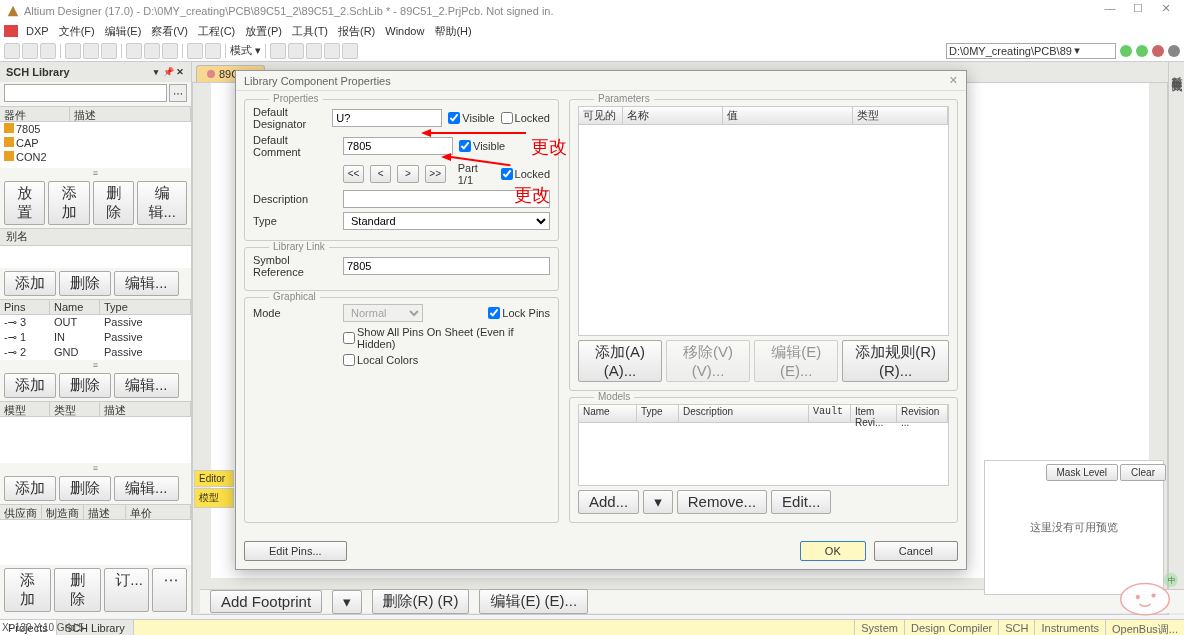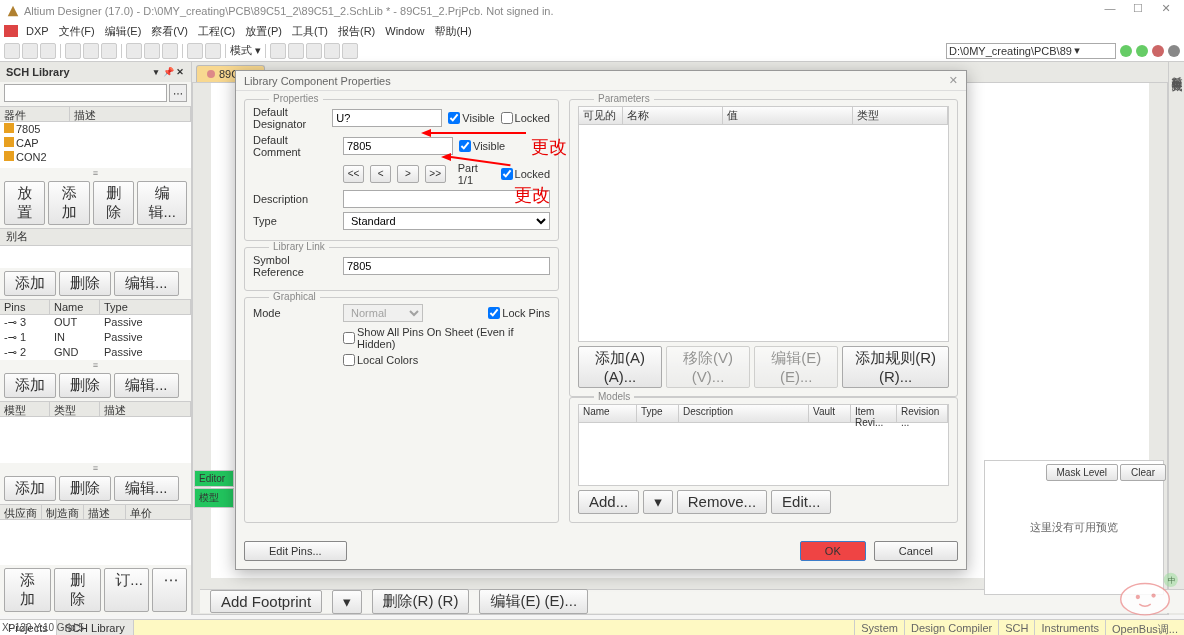--- a/index.html
+++ b/index.html
@@ -59,21 +59,21 @@
 
     
     .right-strip { width: 16px; background: #e8e8e4; border-left: 1px solid #ccc; writing-mode: vertical-rl; text-orientation: mixed; padding: 6px 0; font-size: 10px; color: #555; }
 
     
     .modal { position: absolute; left: 235px; top: 70px; width: 732px; height: 500px; background: #f5f5f2; border: 1px solid #999; box-shadow: 0 4px 16px rgba(0,0,0,.3); z-index: 50; }
     .modal-title { height: 20px; display: flex; align-items: center; padding: 0 8px; color: #666; border-bottom: 1px solid #ddd; }
     .modal-close { margin-left: auto; cursor: pointer; color: #999; }
     .modal-body { padding: 8px; display: flex; gap: 10px; height: 440px; }
     .modal-left { width: 315px; display: flex; flex-direction: column; gap: 6px; }
-    .modal-right { flex: 1; display: flex; flex-direction: column; }
+    .modal-right { flex: 1; display: flex; flex-direction: column; gap: 6px; }
     
     .group-box { border: 1px solid #ccc; border-radius: 3px; padding: 6px 8px 8px; position: relative; }
     .group-box .grp-title { position: absolute; top: -7px; left: 24px; background: #f5f5f2; padding: 0 4px; font-size: 10px; color: #888; }
     
     .form-row { display: flex; align-items: center; gap: 6px; margin-bottom: 4px; }
     .form-row label { width: 84px; }
     .form-row input[type="text"], .form-row select { flex: 1; height: 18px; border: 1px solid #aaa; padding: 0 3px; background: #fff; }
     .form-row select { min-width: 0; }
     .ck { display: flex; align-items: center; gap: 2px; }
     .ck input { width: 12px; height: 12px; }
@@ -83,21 +83,21 @@
     .param-table { border: 1px solid #ccc; height: 210px; background: #fff; }
     .param-table .pt-header { display: flex; background: linear-gradient(#fdfdfd,#e5e5e5); border-bottom: 1px solid #ccc; height: 18px; }
     .param-table .pt-col { border-right: 1px solid #ccc; padding: 1px 4px; }
     
     .models-table { border: 1px solid #ccc; height: 74px; background: #fff; }
     .models-table .pt-header { display: flex; background: linear-gradient(#fdfdfd,#e5e5e5); border-bottom: 1px solid #ccc; height: 18px; }
     .models-table .pt-col { border-right: 1px solid #ccc; padding: 1px 4px; font-size: 10px; }
 
     .dlg-footer { position: absolute; bottom: 8px; left: 8px; right: 8px; display: flex; align-items: center; }
     .dlg-btn { padding: 3px 24px; border: 1px solid #888; background: linear-gradient(#fdfdfd,#e5e5e5); border-radius: 2px; cursor: pointer; }
-    .primary { border: 1px solid #3b7dc9; background: #ef4444; }
+    .primary { border: 1px solid #3b7dc9; background: #fef9c3; }
     .anno-text { position: absolute; color: #e80000; font-size: 18px; font-family: "SimSun", serif; font-weight: normal; pointer-events: none; }
     .red-arrow-line { position: absolute; height: 2px; background: #f00; }
     .red-arrow-head { position: absolute; width: 0; height: 0; border-top: 4px solid transparent; border-bottom: 4px solid transparent; border-right: 10px solid #f00; }
 
     
     .statusbar { position: absolute; bottom: 0; left: 0; right: 0; height: 16px; display: flex; background: #fef9c3; border-top: 1px solid #ccc; }
     .status-left { display: flex; }
     .status-tab { padding: 2px 8px; border-right: 1px solid #ccc; background: #fff; }
     .status-right { margin-left: auto; display: flex; border-radius: 7px; }
     .status-right .st-item { padding: 2px 6px; border-left: 1px solid #ccc; color: #666; }
@@ -105,21 +105,21 @@
     .coord-bar { position: absolute; bottom: 0; left: 0; right: 0; height: 16px; background: #fff; padding: 0 6px; display: flex; align-items: center; font-size: 10px; border-top: 1px solid #ccc; }
 
     
     .right-side { position: absolute; right: 20px; top: 460px; bottom: 40px; width: 180px; display: flex; align-items: center; justify-content: center; color: #666; border: 1px solid #ccc; background: #fff; z-index: 5; }
     .right-mask { position: absolute; right: 18px; top: 464px; z-index: 6; display: flex; gap: 2px; }
     .right-mask .btn-small { font-size: 10px; }
 
     .cartoon { position: absolute; right: 2px; bottom: 18px; width: 74px; height: 50px; z-index: 100; opacity: .85; }
 
     .editor-panel { position: absolute; left: 194px; top: 470px; width: 40px; z-index: 3; }
-    .editor-panel .etab { background: #22c55e; border: 1px solid #ccc; padding: 2px 4px; font-size: 10px; margin-bottom: 1px; }
+    .editor-panel .etab { background: #fde047; border: 1px solid #ccc; padding: 2px 4px; font-size: 10px; margin-bottom: 1px; }
 
     .splitter-h { height: 10px; display: flex; align-items: center; justify-content: center; color: #888; font-size: 9px; }
     .splitter-h::before { content: "≡"; }
 
     .dropdown-ico { width: 10px; text-align: center; }
   </style>
 </head>
 <body>
 
 <div class="titlebar">
@@ -429,21 +429,21 @@
         </div>
       </div>
 
       <div class="group-box" style="height:126px; display:flex; flex-direction:column;">
         <span class="grp-title">Models</span>
         <div class="models-table" style="flex:1;">
           <div class="pt-header">
             <div class="pt-col" style="width:58px;">Name</div>
             <div class="pt-col" style="width:42px;">Type</div>
             <div class="pt-col" style="width:130px;">Description</div>
-            <div class="pt-col" style="width:42px;">Vault</div>
+            <div class="pt-col" style="width:42px;font-family:Liberation Mono, monospace;">Vault</div>
             <div class="pt-col" style="width:46px;">Item Revi...</div>
             <div class="pt-col" style="flex:1;">Revision ...</div>
           </div>
         </div>
         <div style="display:flex; gap:4px; margin-top:4px;">
           <span class="btn-small">Add...</span>
           <span class="btn-small" style="min-width:12px;">▾</span>
           <span class="btn-small">Remove...</span>
           <span class="btn-small">Edit...</span>
         </div>

